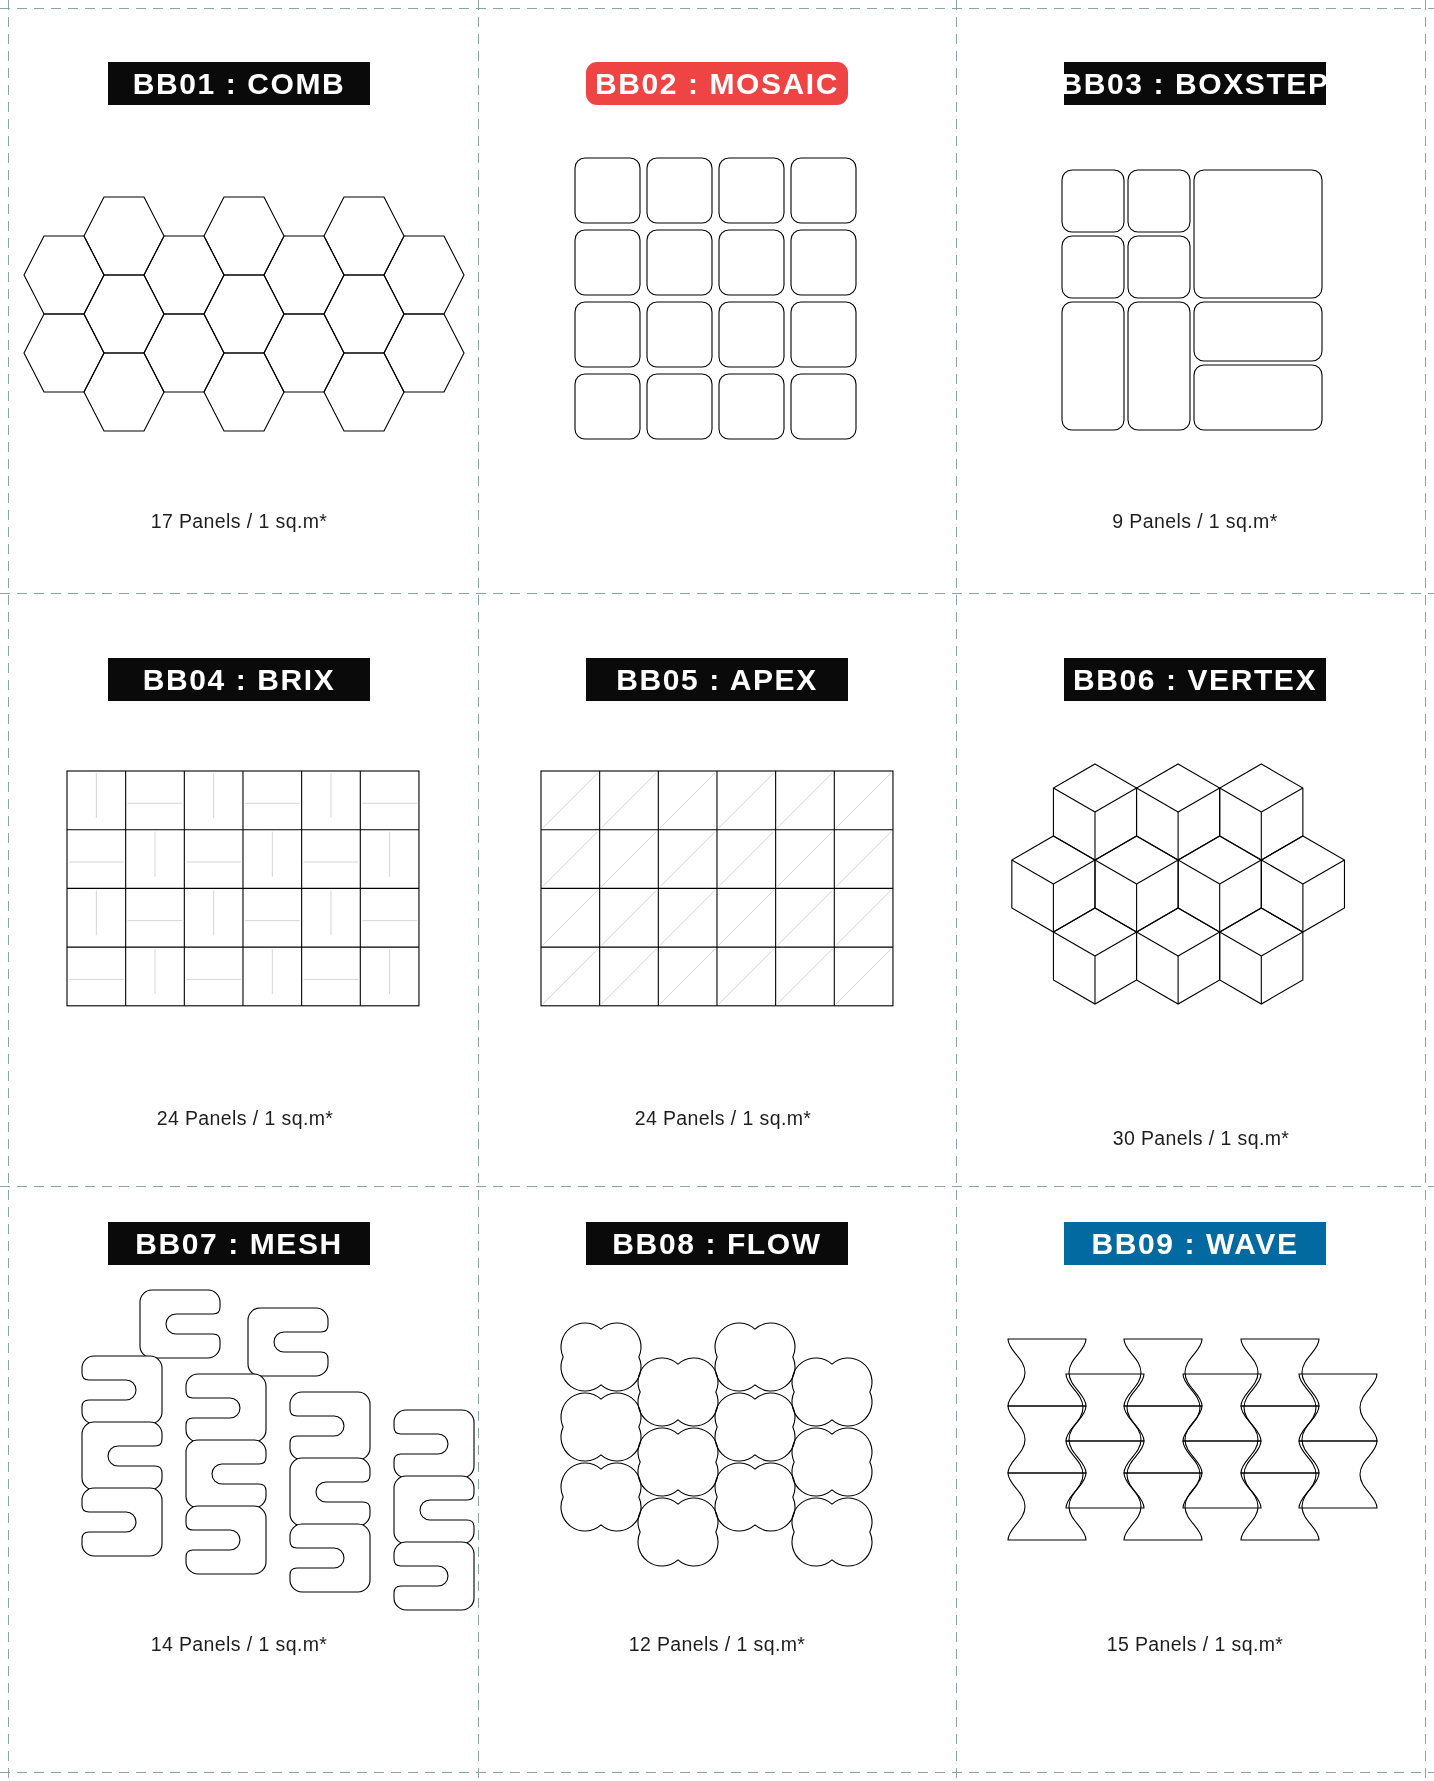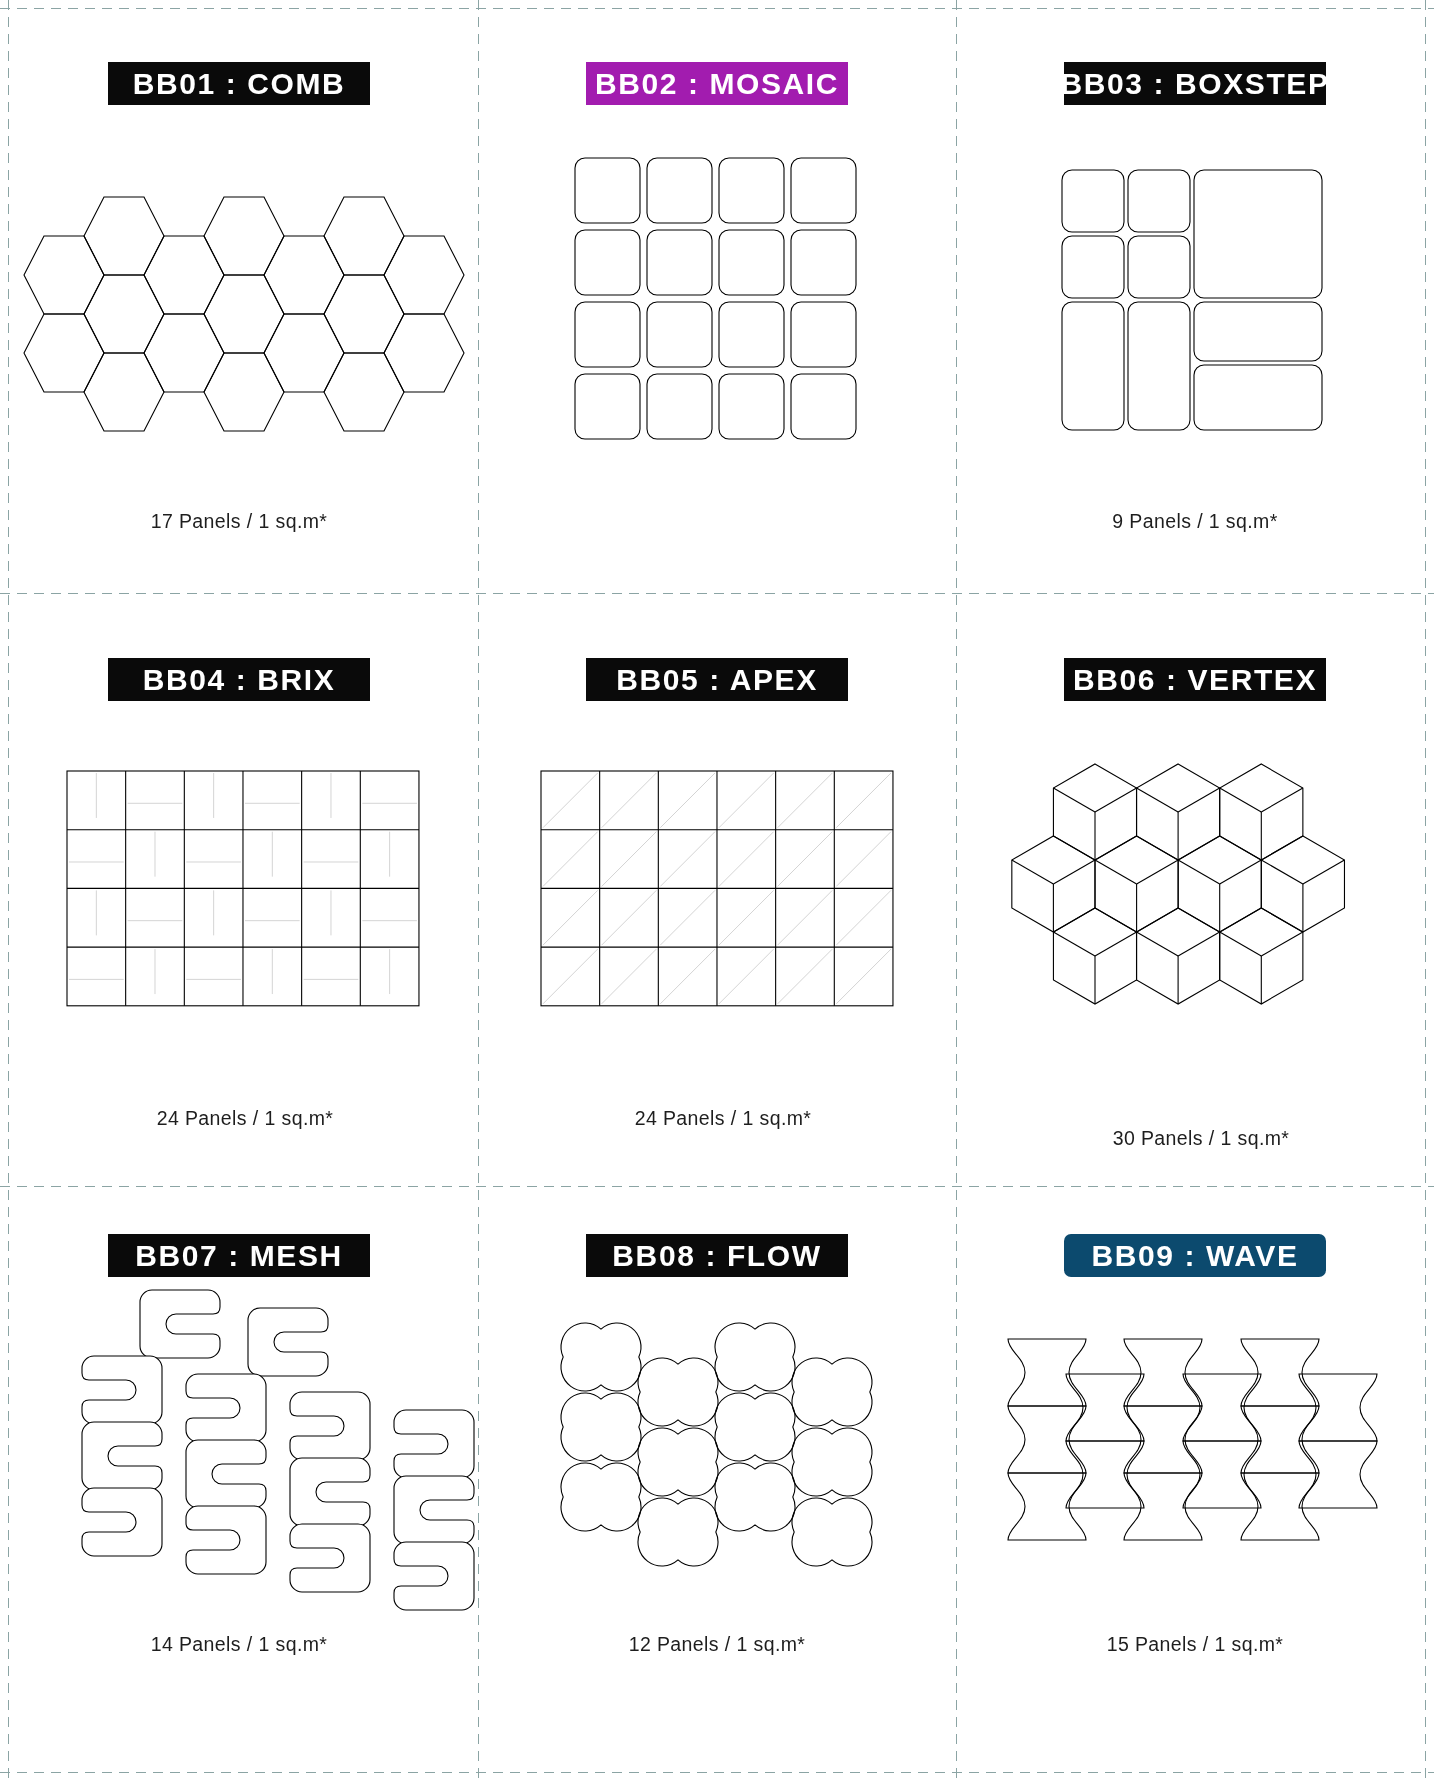--- a/index.html
+++ b/index.html
@@ -5,21 +5,21 @@
   html,body{margin:0;padding:0;background:#ffffff;}
   .page{position:relative;width:1434px;height:1781px;background:#fff;
         font-family:"Liberation Sans",sans-serif;overflow:hidden;}
   .cell{position:absolute;width:478px;}
   .titlebar{position:absolute;left:50%;transform:translateX(-50%);
         width:262px;height:43px;background:#0a0a0a;color:#fff;
         display:flex;align-items:center;justify-content:center;
         font-weight:bold;font-size:30px;letter-spacing:1.6px;white-space:pre;}
   .row1 .titlebar{top:62px;}
   .row2 .titlebar{top:65px;}
-  .row3 .titlebar{top:48px;}
+  .row3 .titlebar{top:36px;}
   .caption{position:absolute;left:0;width:100%;text-align:center;
         font-size:19.5px;color:#1e1e1e;letter-spacing:0.4px;}
   .row1 .caption{top:510px;}
   .row2 .caption{top:514px;padding-left:6px;}
   .row3 .caption{top:447px;}
   .pattern-svg{position:absolute;left:0;top:0;width:100%;height:100%;display:block;}
   .grid-overlay{position:absolute;left:0;top:0;width:1434px;height:1781px;pointer-events:none;}
 </style>
 </head>
 <body>
@@ -54,21 +54,21 @@
         <polygon points="264,353 284,314 324,314 344,353 324,392 284,392" fill="none" stroke="#000000" stroke-width="1.1"></polygon>
         <polygon points="324,236 344,197 384,197 404,236 384,275 344,275" fill="none" stroke="#000000" stroke-width="1.1"></polygon>
         <polygon points="324,314 344,275 384,275 404,314 384,353 344,353" fill="none" stroke="#000000" stroke-width="1.1"></polygon>
         <polygon points="324,392 344,353 384,353 404,392 384,431 344,431" fill="none" stroke="#000000" stroke-width="1.1"></polygon>
         <polygon points="384,275 404,236 444,236 464,275 444,314 404,314" fill="none" stroke="#000000" stroke-width="1.1"></polygon>
         <polygon points="384,353 404,314 444,314 464,353 444,392 404,392" fill="none" stroke="#000000" stroke-width="1.1"></polygon>
       </svg>
     <div class="caption" style="color: rgb(30, 30, 30);">17 Panels / 1 sq.m*</div>
   </div>
   <div class="cell row1" style="left:478px;top:0;height:593px">
-    <div class="titlebar" style="background: #a21caf; color: rgb(255, 255, 255);"><span>BB02 : MOSAIC</span></div>
+    <div class="titlebar" style="background: #ef4444; color: rgb(255, 255, 255); border-radius: 11px;"><span>BB02 : MOSAIC</span></div>
     <svg class="pattern-svg" viewBox="478 0 478 593" xmlns="http://www.w3.org/2000/svg">
         <rect x="575" y="158" width="65" height="65" rx="10" fill="none" stroke="#000000" stroke-width="1.1"></rect>
         <rect x="647" y="158" width="65" height="65" rx="10" fill="none" stroke="#000000" stroke-width="1.1"></rect>
         <rect x="719" y="158" width="65" height="65" rx="10" fill="none" stroke="#000000" stroke-width="1.1"></rect>
         <rect x="791" y="158" width="65" height="65" rx="10" fill="none" stroke="#000000" stroke-width="1.1"></rect>
         <rect x="575" y="230" width="65" height="65" rx="10" fill="none" stroke="#000000" stroke-width="1.1"></rect>
         <rect x="647" y="230" width="65" height="65" rx="10" fill="none" stroke="#000000" stroke-width="1.1"></rect>
         <rect x="719" y="230" width="65" height="65" rx="10" fill="none" stroke="#000000" stroke-width="1.1"></rect>
         <rect x="791" y="230" width="65" height="65" rx="10" fill="none" stroke="#000000" stroke-width="1.1"></rect>
         <rect x="575" y="302" width="65" height="65" rx="10" fill="none" stroke="#000000" stroke-width="1.1"></rect>
@@ -254,21 +254,21 @@
         <path d="M-37.82,0 A24,24 0 0 1 0,-27.89 A24,24 0 0 1 37.82,0 A24,24 0 0 1 0,27.89 A24,24 0 0 1 -37.82,0 Z" transform="translate(755,1357)" fill="none" stroke="#000000" stroke-width="1.1"></path>
         <path d="M-37.82,0 A24,24 0 0 1 0,-27.89 A24,24 0 0 1 37.82,0 A24,24 0 0 1 0,27.89 A24,24 0 0 1 -37.82,0 Z" transform="translate(755,1427)" fill="none" stroke="#000000" stroke-width="1.1"></path>
         <path d="M-37.82,0 A24,24 0 0 1 0,-27.89 A24,24 0 0 1 37.82,0 A24,24 0 0 1 0,27.89 A24,24 0 0 1 -37.82,0 Z" transform="translate(755,1497)" fill="none" stroke="#000000" stroke-width="1.1"></path>
         <path d="M-37.82,0 A24,24 0 0 1 0,-27.89 A24,24 0 0 1 37.82,0 A24,24 0 0 1 0,27.89 A24,24 0 0 1 -37.82,0 Z" transform="translate(832,1392)" fill="none" stroke="#000000" stroke-width="1.1"></path>
         <path d="M-37.82,0 A24,24 0 0 1 0,-27.89 A24,24 0 0 1 37.82,0 A24,24 0 0 1 0,27.89 A24,24 0 0 1 -37.82,0 Z" transform="translate(832,1462)" fill="none" stroke="#000000" stroke-width="1.1"></path>
         <path d="M-37.82,0 A24,24 0 0 1 0,-27.89 A24,24 0 0 1 37.82,0 A24,24 0 0 1 0,27.89 A24,24 0 0 1 -37.82,0 Z" transform="translate(832,1532)" fill="none" stroke="#000000" stroke-width="1.1"></path>
       </svg>
     <div class="caption" style="color: rgb(30, 30, 30);">12 Panels / 1 sq.m*</div>
   </div>
   <div class="cell row3" style="left:956px;top:1186px;height:595px">
-    <div class="titlebar" style="background: #0c4a6e; color: rgb(255, 255, 255); border-radius: 7px;"><span>BB09 : WAVE</span></div>
+    <div class="titlebar" style="background: #0369a1; color: rgb(255, 255, 255);"><span>BB09 : WAVE</span></div>
     <svg class="pattern-svg" viewBox="956 1186 478 595" xmlns="http://www.w3.org/2000/svg">
         <path d="M0,0 H78 C78,12 61,19 61,33.5 C61,48 78,55 78,67 H0 C0,55 17,48 17,33.5 C17,19 0,12 0,0 Z" transform="translate(1008,1339)" fill="none" stroke="#000000" stroke-width="1.1"></path>
         <path d="M0,0 H78 C78,12 61,19 61,33.5 C61,48 78,55 78,67 H0 C0,55 17,48 17,33.5 C17,19 0,12 0,0 Z" transform="translate(1008,1406)" fill="none" stroke="#000000" stroke-width="1.1"></path>
         <path d="M0,0 H78 C78,12 61,19 61,33.5 C61,48 78,55 78,67 H0 C0,55 17,48 17,33.5 C17,19 0,12 0,0 Z" transform="translate(1008,1473)" fill="none" stroke="#000000" stroke-width="1.1"></path>
         <path d="M0,0 H78 C78,12 61,19 61,33.5 C61,48 78,55 78,67 H0 C0,55 17,48 17,33.5 C17,19 0,12 0,0 Z" transform="translate(1066,1374)" fill="none" stroke="#000000" stroke-width="1.1"></path>
         <path d="M0,0 H78 C78,12 61,19 61,33.5 C61,48 78,55 78,67 H0 C0,55 17,48 17,33.5 C17,19 0,12 0,0 Z" transform="translate(1066,1441)" fill="none" stroke="#000000" stroke-width="1.1"></path>
         <path d="M0,0 H78 C78,12 61,19 61,33.5 C61,48 78,55 78,67 H0 C0,55 17,48 17,33.5 C17,19 0,12 0,0 Z" transform="translate(1124,1339)" fill="none" stroke="#000000" stroke-width="1.1"></path>
         <path d="M0,0 H78 C78,12 61,19 61,33.5 C61,48 78,55 78,67 H0 C0,55 17,48 17,33.5 C17,19 0,12 0,0 Z" transform="translate(1124,1406)" fill="none" stroke="#000000" stroke-width="1.1"></path>
         <path d="M0,0 H78 C78,12 61,19 61,33.5 C61,48 78,55 78,67 H0 C0,55 17,48 17,33.5 C17,19 0,12 0,0 Z" transform="translate(1124,1473)" fill="none" stroke="#000000" stroke-width="1.1"></path>
         <path d="M0,0 H78 C78,12 61,19 61,33.5 C61,48 78,55 78,67 H0 C0,55 17,48 17,33.5 C17,19 0,12 0,0 Z" transform="translate(1183,1374)" fill="none" stroke="#000000" stroke-width="1.1"></path>

